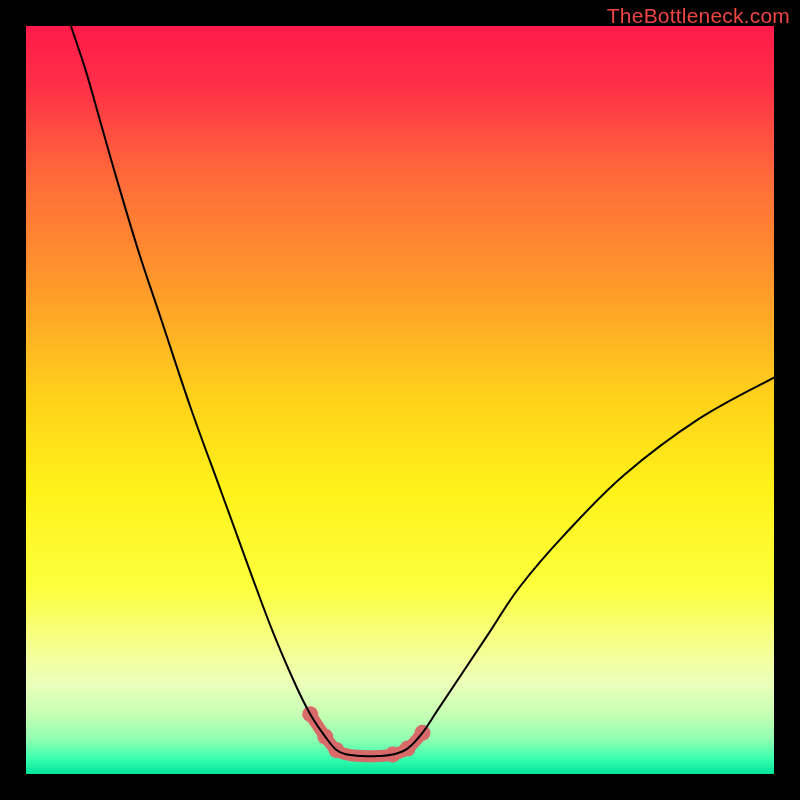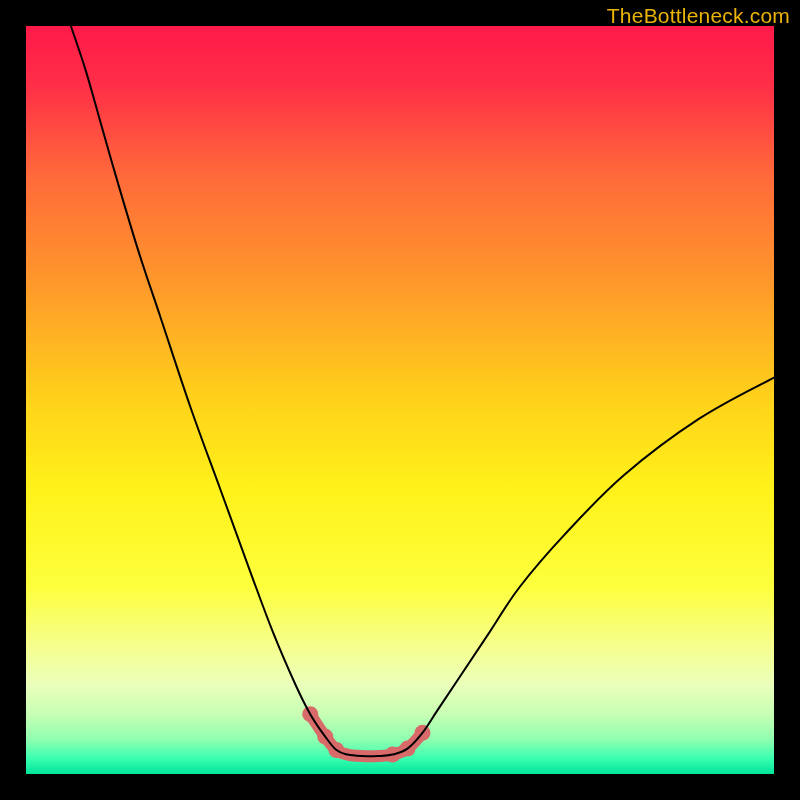--- a/index.html
+++ b/index.html
@@ -28,21 +28,21 @@
     overflow: hidden;
   }
   .gradient {
     position: absolute;
     inset: 0;
   }
   .watermark {
     position: absolute;
     top: 4px;
     right: 10px;
-    color: #eab308;
+    color: #ef4444;
     font-size: 21px;
     font-weight: 500;
     letter-spacing: 0.2px;
     z-index: 20;
     font-family: Arial, Helvetica, sans-serif;
   }
   svg.curve {
     position: absolute;
     inset: 0;
     z-index: 10;

